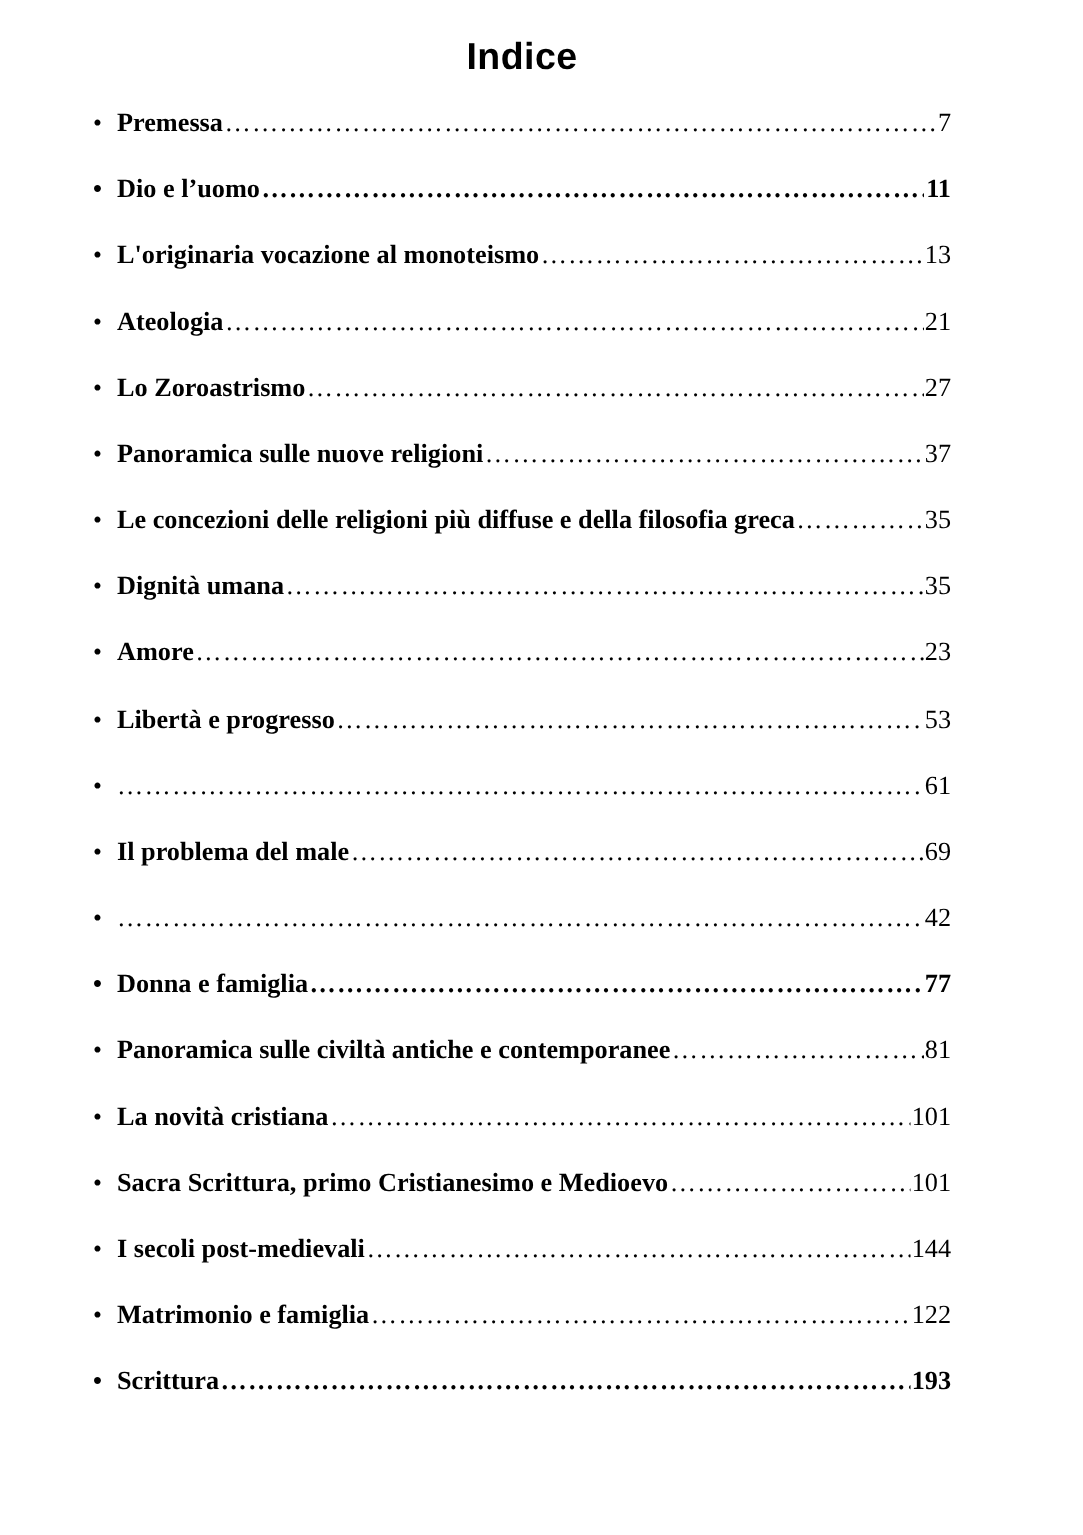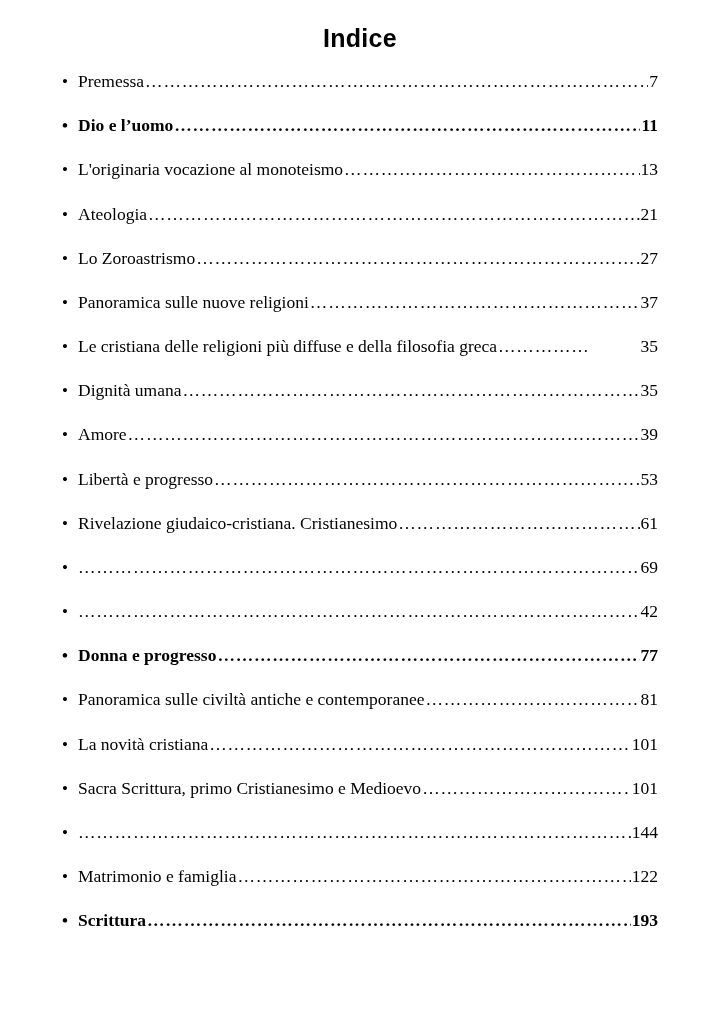--- a/index.html
+++ b/index.html
@@ -11,21 +11,21 @@
     height: 1023px;
     background: #ffffff;
     font-family: "Liberation Serif", serif;
     color: #000000;
     overflow: hidden;
   }
   .page {
     width: 722px;
     height: 1023px;
     box-sizing: border-box;
-    padding: 18px 64px 0 62px;
+    padding: 18px 88px 0 62px;
     position: relative;
   }
   .doc-title {
     text-align: center;
     font-family: "Liberation Sans", sans-serif;
     font-weight: bold;
     font-size: 25px;
     letter-spacing: 0.3px;
     margin: 6px 0 18px 0;
   }
@@ -50,20 +50,21 @@
   }
   .bullet {
     flex: 0 0 auto;
     width: 16px;
     font-size: 17px;
     line-height: 1;
   }
   .entry-title {
     flex: 0 0 auto;
     padding-right: 1px;
+    font-weight: bold;
   }
   .leader {
     flex: 1 1 auto;
     overflow: hidden;
     min-width: 10px;
     letter-spacing: 0.8px;
     font-size: 17.5px;
     position: relative;
     top: 0;
   }
@@ -116,61 +117,61 @@
         <span class="entry-page">27</span>
       </li>
       <li class="toc-entry">
         <span class="bullet">•</span>
         <span class="entry-title">Panoramica sulle nuove religioni</span>
         <span class="leader"></span>
         <span class="entry-page">37</span>
       </li>
       <li class="toc-entry">
         <span class="bullet">•</span>
-        <span class="entry-title">Le cristiana delle religioni più diffuse e della filosofia greca</span>
+        <span class="entry-title">Le concezioni delle religioni più diffuse e della filosofia greca</span>
         <span class="leader space-gap"></span>
         <span class="entry-page">35</span>
       </li>
       <li class="toc-entry">
         <span class="bullet">•</span>
         <span class="entry-title">Dignità umana</span>
         <span class="leader"></span>
         <span class="entry-page">35</span>
       </li>
       <li class="toc-entry">
         <span class="bullet">•</span>
         <span class="entry-title">Amore</span>
         <span class="leader"></span>
-        <span class="entry-page">39</span>
+        <span class="entry-page">23</span>
       </li>
       <li class="toc-entry">
         <span class="bullet">•</span>
         <span class="entry-title">Libertà e progresso</span>
         <span class="leader"></span>
         <span class="entry-page">53</span>
       </li>
       <li class="toc-entry">
         <span class="bullet">•</span>
-        <span class="entry-title">Rivelazione giudaico-cristiana. Cristianesimo</span>
         <span class="leader"></span>
         <span class="entry-page">61</span>
       </li>
       <li class="toc-entry">
         <span class="bullet">•</span>
+        <span class="entry-title">Il problema del male</span>
         <span class="leader"></span>
         <span class="entry-page">69</span>
       </li>
       <li class="toc-entry">
         <span class="bullet">•</span>
         <span class="leader"></span>
         <span class="entry-page">42</span>
       </li>
       <li class="toc-entry bold">
         <span class="bullet">•</span>
-        <span class="entry-title">Donna e progresso</span>
+        <span class="entry-title">Donna e famiglia</span>
         <span class="leader"></span>
         <span class="entry-page">77</span>
       </li>
       <li class="toc-entry">
         <span class="bullet">•</span>
         <span class="entry-title">Panoramica sulle civiltà antiche e contemporanee</span>
         <span class="leader"></span>
         <span class="entry-page">81</span>
       </li>
       <li class="toc-entry">
@@ -180,20 +181,21 @@
         <span class="entry-page">101</span>
       </li>
       <li class="toc-entry">
         <span class="bullet">•</span>
         <span class="entry-title">Sacra Scrittura, primo Cristianesimo e Medioevo</span>
         <span class="leader"></span>
         <span class="entry-page">101</span>
       </li>
       <li class="toc-entry">
         <span class="bullet">•</span>
+        <span class="entry-title">I secoli post-medievali</span>
         <span class="leader"></span>
         <span class="entry-page">144</span>
       </li>
       <li class="toc-entry">
         <span class="bullet">•</span>
         <span class="entry-title">Matrimonio e famiglia</span>
         <span class="leader"></span>
         <span class="entry-page">122</span>
       </li>
       <li class="toc-entry bold">

